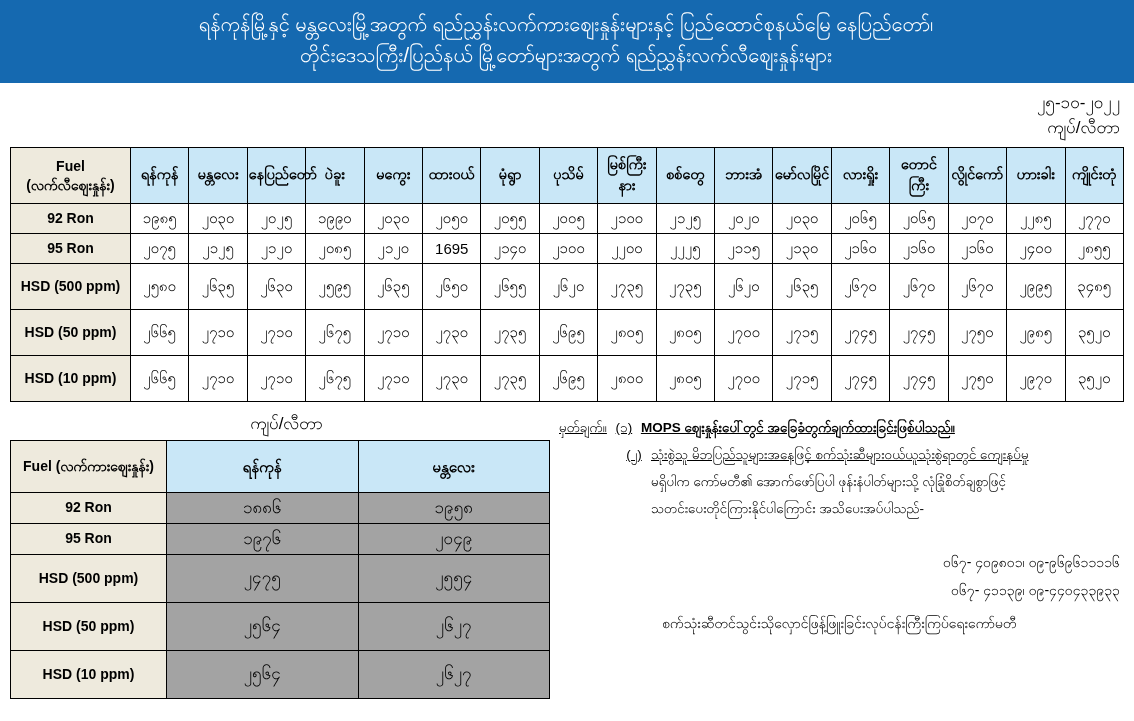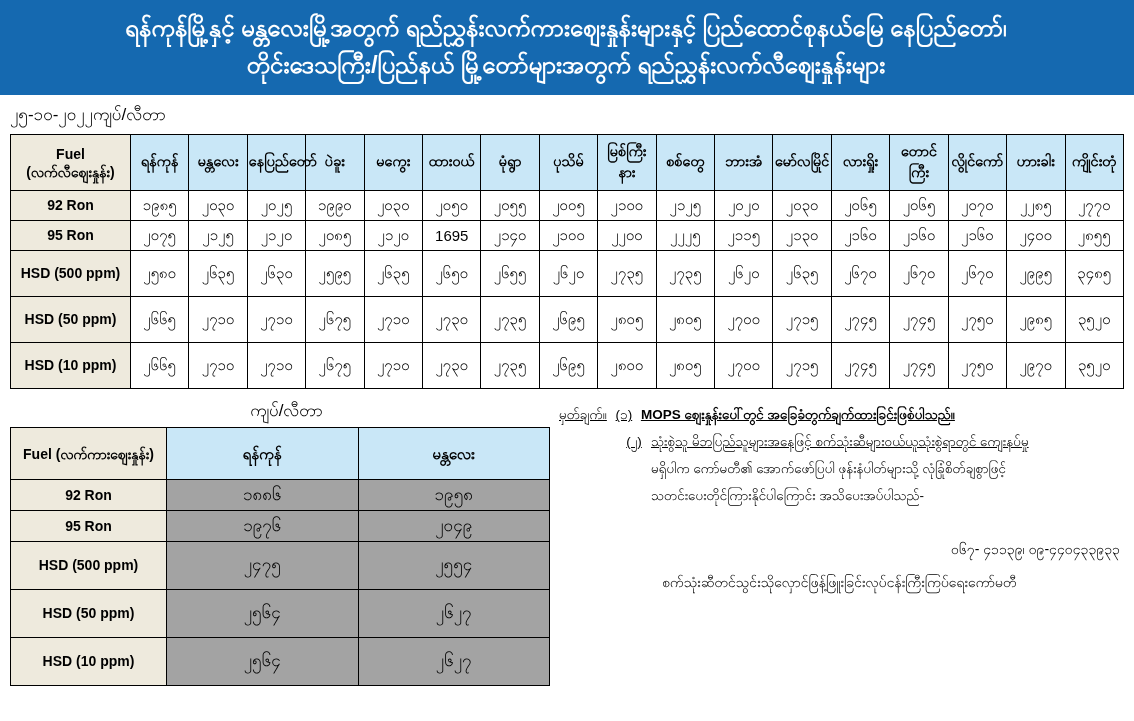--- a/index.html
+++ b/index.html
@@ -11,33 +11,34 @@
   }
   .page { position: relative; width: 1134px; height: 721px; overflow: hidden; }
 
   
   .banner {
     background: #1569b0;
     color: #ffffff;
     text-align: center;
     padding: 9px 12px 12px 10px;
     line-height: 1.55;
-    font-size: 24px;
-    font-weight: bold;
+    font-size: 20px;
+    font-weight: normal;
   }
   .banner .line { display: block; }
 
   
   .meta-row {
     display: flex;
-    justify-content: flex-start;
+    justify-content: flex-end;
     align-items: flex-end;
     padding: 8px 14px 4px 10px;
     font-size: 17px;
     color: #000;
+    flex-direction: column;
   }
   .meta-row .date { font-weight: normal; }
   .meta-row .unit { font-weight: normal; }
 
   
   table {
     border-collapse: collapse;
   }
   .t1 {
     margin: 2px 0 0 10px;
@@ -353,19 +354,20 @@
           <span class="note-body mops">MOPS ဈေးနှုန်းပေါ်တွင် အခြေခံတွက်ချက်ထားခြင်းဖြစ်ပါသည်။</span>
         </div>
         <div class="note-line" style="padding-left:58px;">
           <span class="note-num" style="width:34px;text-align:center;">(၂)</span>
           <span class="note-body">သုံးစွဲသူ မိဘပြည်သူများအနေဖြင့် စက်သုံးဆီများဝယ်ယူသုံးစွဲရာတွင် ကျေးနပ်မှု</span>
         </div>
         <div style="padding-left:92px;">မရှိပါက ကော်မတီ၏ အောက်ဖော်ပြပါ ဖုန်းနံပါတ်များသို့ လုံခြုံစိတ်ချစွာဖြင့်</div>
         <div style="padding-left:92px;">သတင်းပေးတိုင်ကြားနိုင်ပါကြောင်း အသိပေးအပ်ပါသည်-</div>
       </div>
       <div class="phones">
+        <div>၀၆၇- ၄၀၉၈၀၁၊ ၀၉-၉၆၉၆၁၁၁၁၆</div>
         <div>၀၆၇- ၄၁၁၃၉၊ ၀၉-၄၄၀၄၃၃၉၃၃</div>
       </div>
       <div class="dept">စက်သုံးဆီတင်သွင်းသိုလှောင်ဖြန့်ဖြူးခြင်းလုပ်ငန်းကြီးကြပ်ရေးကော်မတီ</div>
     </div>
 
   </div>
 </div>
 
 </body></html>

